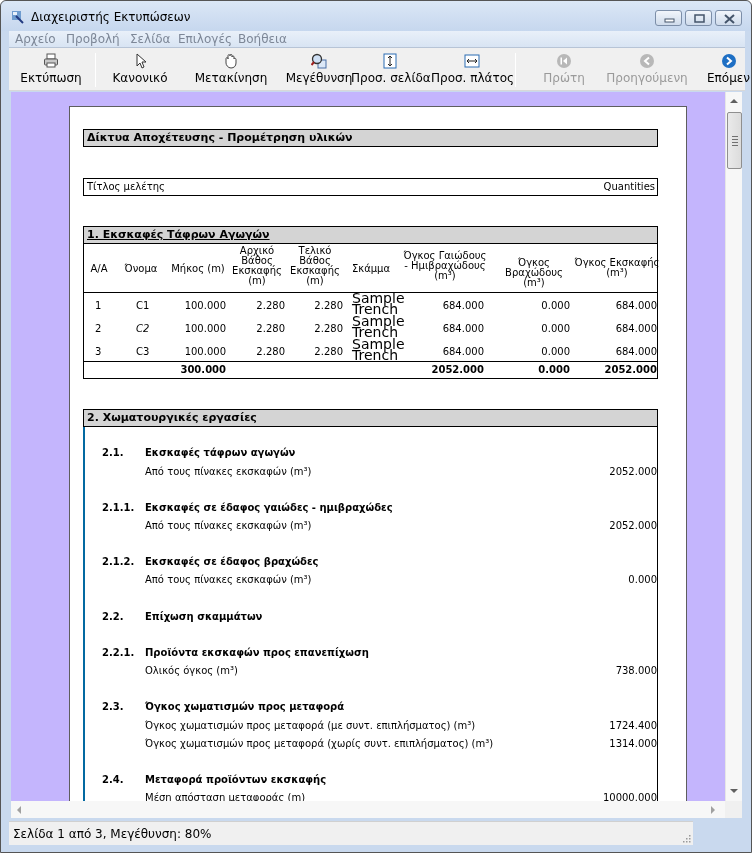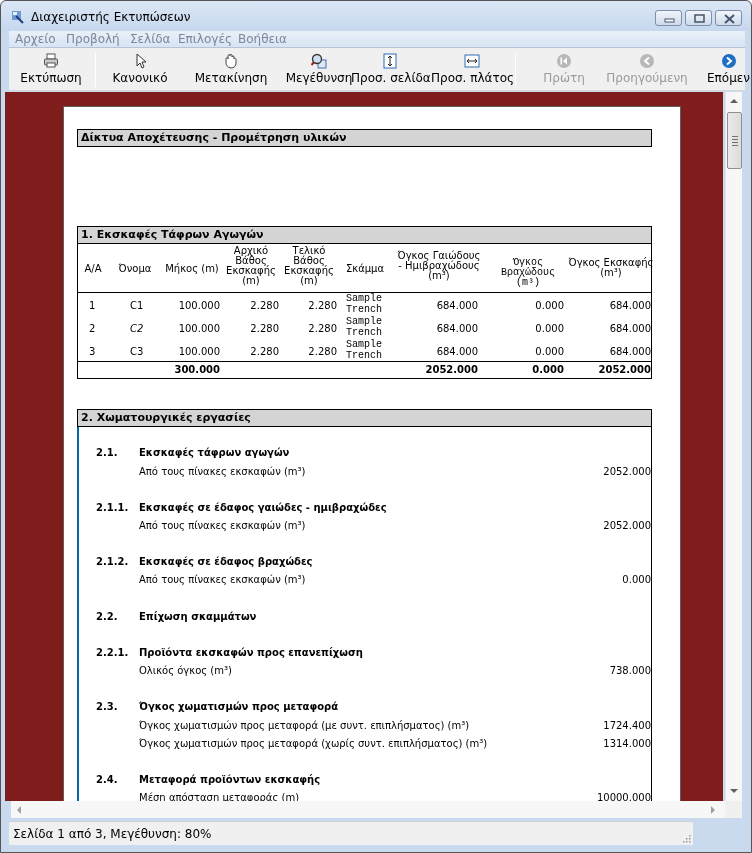--- a/index.html
+++ b/index.html
@@ -16,21 +16,21 @@
   .menubar { position: absolute; left: 8px; top: 30px; width: 736px; height: 17px; background: linear-gradient(#e9f0f9, #d8e4f3); border-bottom: 1px solid #b7c4d6; }
   .menu-item { position: absolute; top: 1px; font-size: 12px; color: #7d8797; }
 
   .toolbar { position: absolute; left: 8px; top: 47px; width: 736px; height: 43px; background: #f0f0f0; border-bottom: 1px solid #d8d8d8; }
   .tb-btn { position: absolute; top: 0; height: 43px; text-align: center; }
   .tb-btn .tb-icon { position: absolute; top: 5px; left: 50%; margin-left: -8px; width: 16px; height: 16px; }
   .tb-btn .tb-label { position: absolute; top: 23px; left: 0; right: 0; font-size: 12px; white-space: nowrap; }
   .tb-btn.disabled .tb-label { color: #9a9a9a; }
   .tb-sep { position: absolute; top: 5px; width: 1px; height: 34px; background: #b5b5b5; border-right: 1px solid #fff; }
 
-  .viewport { position: absolute; left: 4px; top: 91px; width: 718px; height: 709px; background: #7f1d1d; overflow: hidden; }
+  .viewport { position: absolute; left: 10px; top: 91px; width: 718px; height: 709px; background: #c4b5fd; overflow: hidden; }
   .page { position: absolute; left: 58px; top: 14px; width: 618px; height: 710px; background: #fff; border: 1px solid #5e5e5e; }
 
   .vscroll { position: absolute; left: 724px; top: 91px; width: 17px; height: 709px; background: #f7f7f7; border-left: 1px solid #e6e6e6; }
   .vscroll .arrow-up { position: absolute; left: 4px; top: 7px; width: 0; height: 0; border-left: 4px solid transparent; border-right: 4px solid transparent; border-bottom: 4px solid #606060; }
   .vscroll .thumb { position: absolute; left: 1px; top: 20px; width: 15px; height: 57px; border: 1px solid #8f8f8f; border-radius: 2px; background: linear-gradient(90deg, #eaeaea, #dcdcdc); }
   .vscroll .grip { position: absolute; left: 4px; width: 6px; height: 1px; background: #707070; }
   .vscroll .arrow-down { position: absolute; left: 4px; bottom: 8px; width: 0; height: 0; border-left: 4px solid transparent; border-right: 4px solid transparent; border-top: 4px solid #606060; }
   .hscroll { position: absolute; left: 10px; top: 800px; width: 714px; height: 17px; background: #f7f7f7; }
   .hscroll .arrow-left { position: absolute; left: 6px; top: 5px; width: 0; height: 0; border-top: 4px solid transparent; border-bottom: 4px solid transparent; border-right: 4px solid #a0a0a0; }
   .hscroll .arrow-right { position: absolute; right: 10px; top: 5px; width: 0; height: 0; border-top: 4px solid transparent; border-bottom: 4px solid transparent; border-left: 4px solid #a0a0a0; }
@@ -39,21 +39,21 @@
   .statusbar { position: absolute; left: 8px; top: 820px; width: 684px; height: 24px; background: #f0f0f0; border-top: 1px solid #d0d0d0; }
   .status-text { position: absolute; left: 4px; top: 5px; font-size: 12px; }
   .resize-grip { position: absolute; right: 2px; bottom: 2px; width: 10px; height: 10px; }
   .hdr-box { position: absolute; left: 13px; width: 575px; border: 1px solid #000; background: #d4d4d4; font-weight: bold; font-size: 11px; padding-left: 3px; }
   .plain-box { position: absolute; left: 13px; width: 575px; border: 1px solid #000; background: #fff; font-size: 10px; padding-left: 3px; }
   .tbl { position: absolute; left: 13px; width: 575px; border: 1px solid #000; border-top: none; }
   .th { position: absolute; font-size: 10px; text-align: center; line-height: 10px; color: #000; }
   .td { position: absolute; font-size: 10px; color: #000; white-space: nowrap; }
   .td.r { text-align: right; }
   .td.b { font-weight: bold; }
-  .trench { position: absolute; font-size: 10px; line-height: 11px; font-family: Liberation Mono, monospace; }
+  .trench { position: absolute; font-size: 14px; line-height: 11px; }
   .sec-body { position: absolute; left: 13px; width: 575px; border-left: 2px solid #0369a1; border-right: 1px solid #000; }
   .num { position: absolute; left: 17px; font-weight: bold; font-size: 10px; }
   .sec-title { position: absolute; left: 74px; font-weight: bold; font-size: 10px; }
   .line-label { position: absolute; left: 74px; font-size: 10px; }
   .line-val { position: absolute; right: 0; font-size: 10px; text-align: right; }
 </style>
 </head>
 <body>
 
 <div class="window">
@@ -158,22 +158,26 @@
       </svg>
       <span class="tb-label" style="left:8px; text-align:left;">Επόμεν</span>
     </div>
   </div>
 
   <div class="viewport">
     <div class="page">
 
       <div class="hdr-box" style="top:22px; height:18px; line-height:16px;">Δίκτυα Αποχέτευσης - Προμέτρηση υλικών</div>
 
-
-      <div class="hdr-box" style="top:119px; height:18px; line-height:16px;">1. Εκσκαφές Τάφρων Αγωγών</div>
+      <div class="plain-box" style="top:71px; height:18px; line-height:16px;">
+        <span>Τίτλος μελέτης</span>
+        <span style="position:absolute; right:2px; top:0;">Quantities</span>
+      </div>
+
+      <div class="hdr-box" style="top:119px; height:18px; line-height:16px;text-decoration:underline;">1. Εκσκαφές Τάφρων Αγωγών</div>
 
       <div class="tbl" style="top:137px; height:135px;">
 
         <div class="th" style="left:0; width:30px; top:20px;">Α/Α</div>
         <div class="th" style="left:32px; width:50px; top:20px;">Όνομα</div>
         <div class="th" style="left:84px; width:60px; top:20px;">Μήκος (m)</div>
         <div class="th" style="left:144px; width:58px; top:2px;">
           <div>Αρχικό</div>
           <div>Βάθος</div>
           <div>Εκσκαφής</div>
@@ -184,21 +188,21 @@
           <div>Βάθος</div>
           <div>Εκσκαφής</div>
           <div>(m)</div>
         </div>
         <div class="th" style="left:262px; width:50px; top:20px;">Σκάμμα</div>
         <div class="th" style="left:312px; width:98px; top:7px;">
           <div>Όγκος Γαιώδους</div>
           <div>- Ημιβραχώδους</div>
           <div>(m³)</div>
         </div>
-        <div class="th" style="left:410px; width:80px; top:14px;font-family:Liberation Mono, monospace;">
+        <div class="th" style="left:410px; width:80px; top:14px;">
           <div>Όγκος</div>
           <div>Βραχώδους (m³)</div>
         </div>
         <div class="th" style="left:490px; width:86px; top:14px;">
           <div>Όγκος Εκσκαφής</div>
           <div>(m³)</div>
         </div>
 
         <div style="position:absolute; left:0; top:48px; width:573px; height:1px; background:#000;"></div>
 

